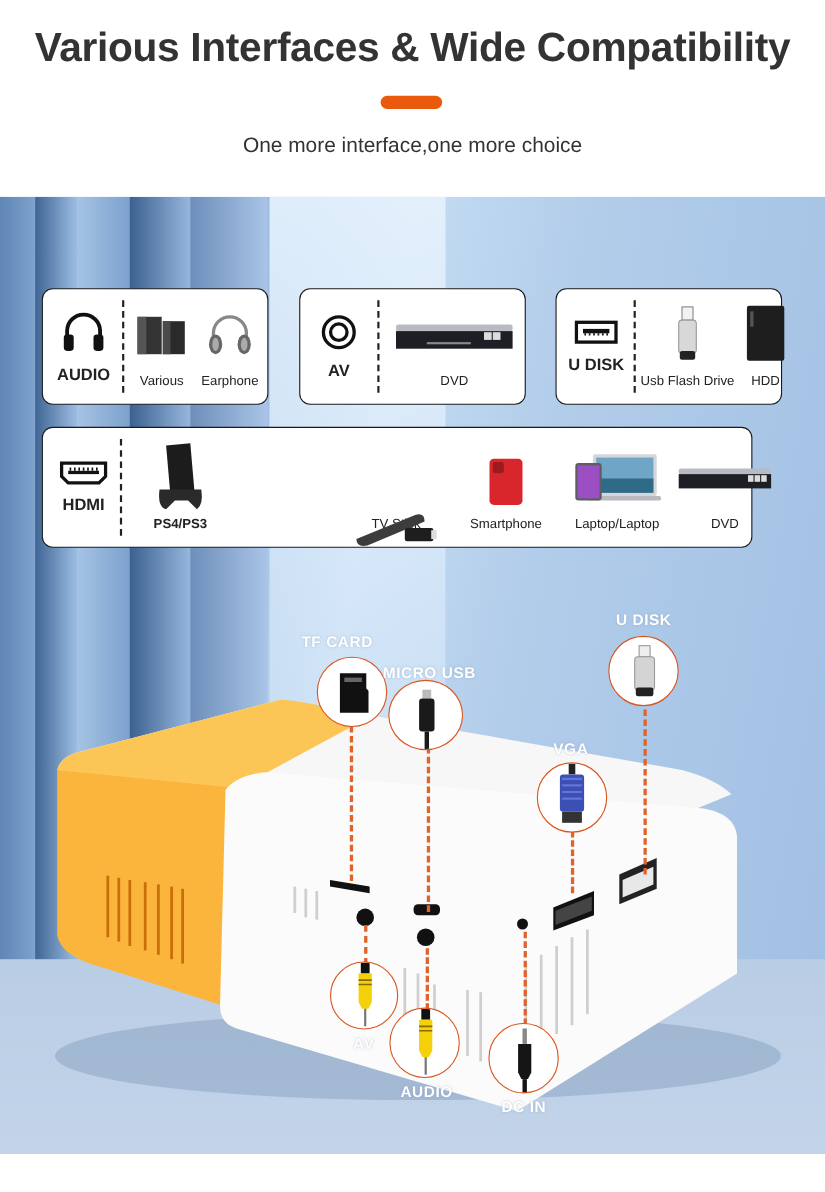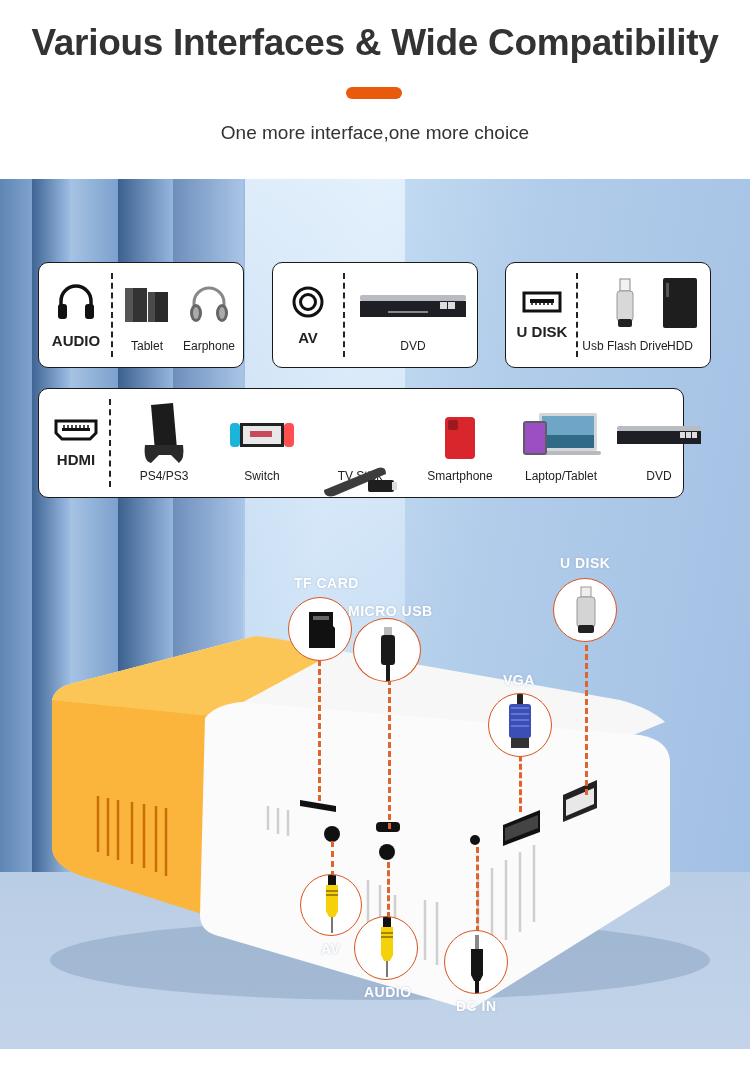--- a/index.html
+++ b/index.html
@@ -75,21 +75,21 @@
       <div class="big-label">AUDIO</div>
     </div>
     <div class="divider" style="left:72px;"></div>
     <div class="item" style="left:80px; width:56px;">
       <svg class="pic" style="top:22px;" width="48" height="40" viewBox="0 0 48 40">
         <rect x="2" y="3" width="22" height="34" fill="#333"></rect>
           <rect x="2" y="3" width="8" height="34" fill="#555"></rect>
         <rect x="25" y="7" width="20" height="30" fill="#2a2a2a"></rect>
           <rect x="25" y="7" width="7" height="30" fill="#4a4a4a"></rect>
       </svg>
-      <div class="label">Tablet</div>
+      <div class="label">Various</div>
     </div>
     <div class="item" style="left:138px; width:64px;">
       <svg class="pic" style="top:20px;" width="44" height="42" viewBox="0 0 44 42">
         <path d="M7 26 V20 A15 15 0 0 1 37 20 V26" fill="none" stroke="#888" stroke-width="3"></path>
         <ellipse cx="9" cy="30" rx="6" ry="9" fill="#666"></ellipse>
           <ellipse cx="35" cy="30" rx="6" ry="9" fill="#666"></ellipse>
         <ellipse cx="9" cy="30" rx="3" ry="6" fill="#aaa"></ellipse>
           <ellipse cx="35" cy="30" rx="3" ry="6" fill="#aaa"></ellipse>
       </svg>
       <div class="label">Earphone</div>
@@ -128,56 +128,46 @@
     </div>
     <div class="divider" style="left:70px;"></div>
     <div class="item" style="left:78px; width:82px;justify-content:flex-end;">
       <svg class="pic" style="top:14px;" width="22" height="52" viewBox="0 0 22 52">
         <rect x="6" y="2" width="10" height="12" fill="#f2f2f2" stroke="#888"></rect>
         <rect x="3" y="14" width="16" height="30" rx="3" fill="#d8d8d8" stroke="#999"></rect>
         <rect x="4" y="42" width="14" height="8" rx="2" fill="#222"></rect>
       </svg>
       <div class="label">Usb Flash Drive</div>
     </div>
-    <div class="item" style="left:152px; width:44px;">
+    <div class="item" style="left:168px; width:44px;">
       <svg class="pic" style="top:14px;" width="36" height="52" viewBox="0 0 36 52">
         <rect x="1" y="1" width="34" height="50" rx="2" fill="#1e1e1e"></rect>
         <rect x="4" y="6" width="3" height="14" fill="#555"></rect>
       </svg>
       <div class="label">HDD</div>
     </div>
   </div>
 
   <div class="card" style="left:38px; top:209px; width:646px; height:110px;">
     <div class="card-left" style="left:6px; width:62px;">
       <svg width="44" height="22" viewBox="0 0 44 22">
         <path d="M2 2 H42 V14 L36 20 H8 L2 14 Z" fill="none" stroke="#111" stroke-width="3"></path>
         <rect x="8" y="9" width="28" height="3" fill="#111"></rect>
         <path d="M10 6 v3 M14 6 v3 M18 6 v3 M22 6 v3 M26 6 v3 M30 6 v3 M34 6 v3" stroke="#111" stroke-width="1.5"></path>
       </svg>
       <div class="big-label">HDMI</div>
     </div>
     <div class="divider" style="left:70px;"></div>
 
-    <div class="item" style="left:80px; width:90px;">
+    <div class="item" style="left:80px; width:90px;font-weight:bold;">
       <svg class="pic" style="top:12px;" width="46" height="64" viewBox="0 0 46 64">
         <path d="M10 4 L32 2 L36 48 L14 50 Z" fill="#1c1c1c"></path>
         <path d="M4 44 Q2 60 10 62 L18 54 H30 L38 62 Q44 58 42 44 Z" fill="#2a2a2a"></path>
       </svg>
       <div class="label">PS4/PS3</div>
-    </div>
-    <div class="item" style="left:178px; width:90px;">
-      <svg class="pic" style="top:32px;" width="64" height="28" viewBox="0 0 64 28">
-        <rect x="0" y="2" width="10" height="24" rx="4" fill="#1bb5d8"></rect>
-        <rect x="10" y="2" width="44" height="24" fill="#222"></rect>
-        <rect x="13" y="5" width="38" height="18" fill="#e8e8e8"></rect>
-        <rect x="20" y="10" width="22" height="6" fill="#c84a5a"></rect>
-        <rect x="54" y="2" width="10" height="24" rx="4" fill="#ff4f4f"></rect>
-      </svg>
-      <div class="label">Switch</div>
     </div>
     <div class="item" style="left:276px; width:90px;margin-top:47px;">
       <svg class="pic" style="top:26px;" width="76" height="40" viewBox="0 0 76 40">
         <path d="M2 28 L56 6 Q64 4 64 12 L12 34 Q2 36 2 28 Z" fill="#3c3c3c"></path>
         <rect x="46" y="18" width="26" height="12" rx="2" fill="#1e1e1e"></rect>
         <rect x="70" y="20" width="5" height="8" fill="#ddd"></rect>
       </svg>
       <div class="label">TV Stick</div>
     </div>
     <div class="item" style="left:374px; width:94px;">
@@ -189,21 +179,21 @@
     </div>
     <div class="item" style="left:474px; width:96px;">
       <svg class="pic" style="top:22px;" width="80" height="48" viewBox="0 0 80 48">
         <rect x="18" y="2" width="58" height="38" rx="2" fill="#d4d6da"></rect>
         <rect x="21" y="5" width="52" height="32" fill="#6fa6c7"></rect>
         <rect x="21" y="24" width="52" height="13" fill="#2f6a86"></rect>
         <rect x="12" y="40" width="68" height="4" rx="2" fill="#b8babd"></rect>
         <rect x="2" y="10" width="24" height="34" rx="3" fill="#5c5e63"></rect>
         <rect x="4" y="12" width="20" height="30" fill="#9b4fc2"></rect>
       </svg>
-      <div class="label">Laptop/Tablet</div>
+      <div class="label">Laptop/Laptop</div>
     </div>
     <div class="item" style="left:570px; width:100px;">
       <svg class="pic" style="top:36px;" width="86" height="22" viewBox="0 0 86 22">
         <rect x="1" y="1" width="84" height="5" rx="2" fill="#b8bcc2"></rect>
         <rect x="1" y="6" width="84" height="13" fill="#1d1f24"></rect>
         <rect x="64" y="7" width="5" height="6" fill="#ddd"></rect>
           <rect x="70" y="7" width="5" height="6" fill="#ddd"></rect>
           <rect x="76" y="7" width="5" height="6" fill="#ddd"></rect>
       </svg>
       <div class="label">DVD</div>
@@ -260,21 +250,21 @@
   </svg>
 
   <div class="dash" style="left:318px; top:472px; height:150px;"></div>
   <div class="dash" style="left:388px; top:500px; height:150px;"></div>
   <div class="dash" style="left:585px; top:466px; height:150px;"></div>
   <div class="dash" style="left:519px; top:568px; height:65px;"></div>
   <div class="dash" style="left:331px; top:662px; height:36px;"></div>
   <div class="dash" style="left:387px; top:683px; height:56px;"></div>
   <div class="dash" style="left:476px; top:668px; height:85px;"></div>
 
-  <div class="callout-label" style="left:294px; top:396px;">TF CARD</div>
+  <div class="callout-label" style="left:274px; top:396px;">TF CARD</div>
   <div class="bubble" style="left:288px; top:418px; width:64px; height:64px;">
     <svg width="64" height="64" viewBox="0 0 64 64">
       <path d="M20 14 H44 V28 L46 30 V50 H20 Z" fill="#111"></path>
       <rect x="24" y="18" width="16" height="4" fill="#666"></rect>
     </svg>
   </div>
 
   <div class="callout-label" style="left:348px; top:424px;">MICRO USB</div>
   <div class="bubble" style="left:353px; top:439px; width:68px; height:64px;">
     <svg width="68" height="64" viewBox="0 0 68 64">

